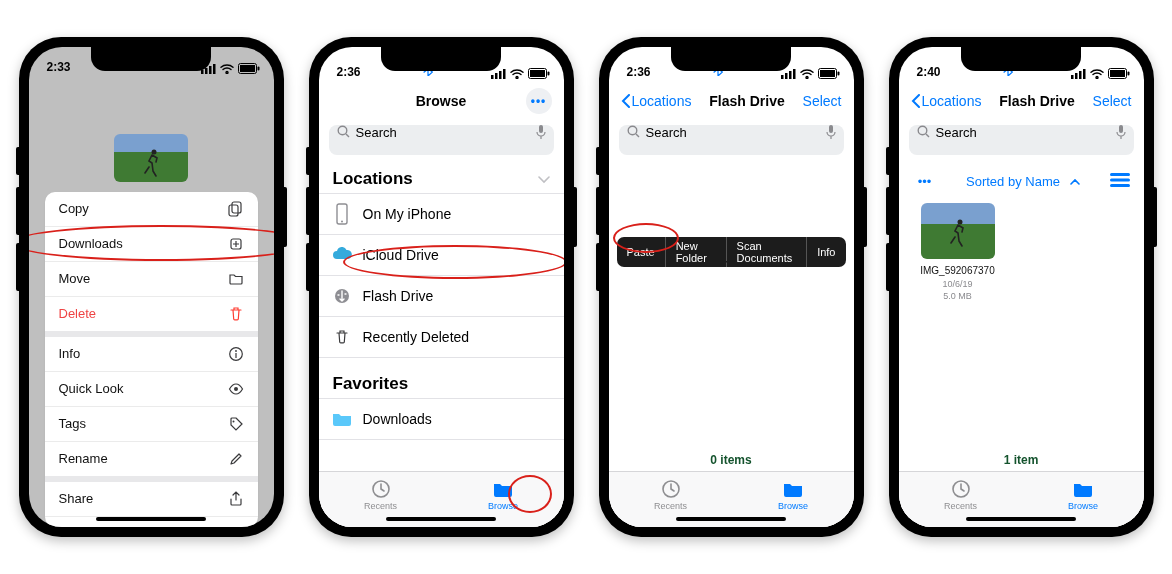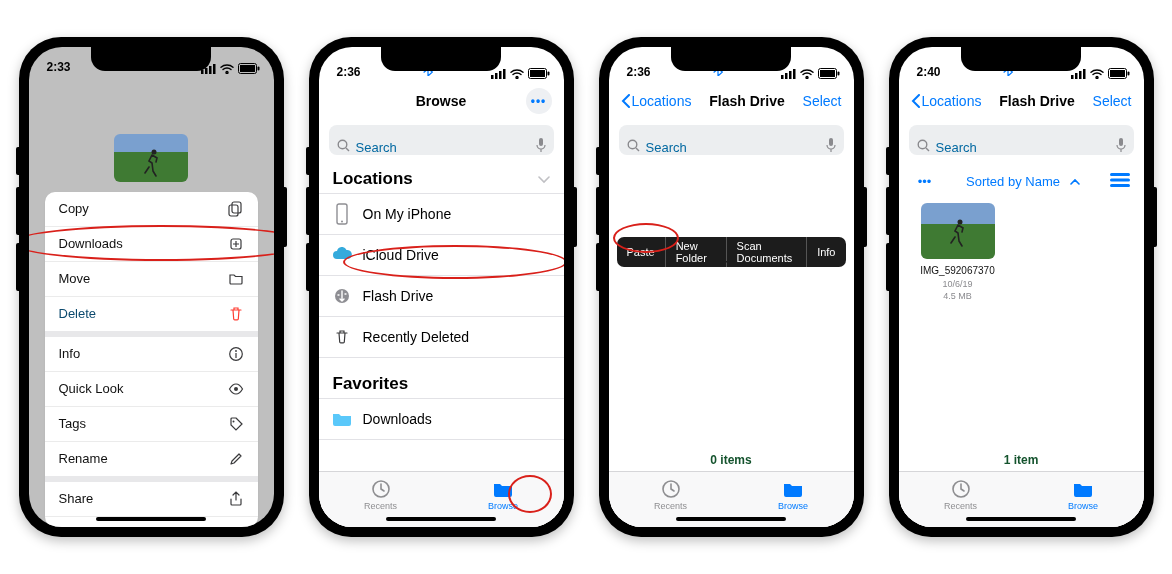--- a/index.html
+++ b/index.html
@@ -18,30 +18,30 @@
   .home-indicator { position:absolute; bottom:6px; left:50%; transform:translateX(-50%); width:110px; height:4px; background:#000; border-radius:3px; z-index:40; }
 
   
   .bg-dim { background:#bfbfbf; }
   .preview-thumb { margin:58px auto 10px auto; width:74px; height:56px; border-radius:6px; background:linear-gradient(180deg,#7aa0cf 0 38%, #3f7a33 38% 100%); position:relative; }
   .runner { position:absolute; left:40%; top:30%; width:16px; height:28px; }
   .runner svg { display:block; }
   .action-sheet { margin:0 16px; background:#fff; border-radius:10px; overflow:hidden; box-shadow:0 1px 2px rgba(0,0,0,.08); }
   .action-row { display:flex; justify-content:space-between; align-items:center; padding:9px 14px; font-size:13px; color:#111; border-bottom:1px solid rgba(0,0,0,0.08); }
   .action-row.section-end { border-bottom:6px solid #e8e8ea; }
-  .action-row.danger span.lbl { color:#0c4a6e; }
+  .action-row.danger span.lbl { color:#ef4444; }
   .action-row .ico { width:16px; height:16px; display:flex; align-items:center; justify-content:center; }
   .action-row:last-child { border-bottom:none; }
 
   
   .navbar { height:40px; display:flex; align-items:center; justify-content:space-between; padding:0 12px; font-size:14px; }
   .navbar .title { font-weight:600; flex:1; text-align:center; }
   .navbar .link { color:#007aff; font-size:14px; display:flex; align-items:center; gap:2px; }
   .navbar .dots { width:26px; height:26px; border-radius:50%; background:#eef0f3; display:flex; align-items:center; justify-content:center; color:#007aff; font-weight:700; letter-spacing:1px; font-size:12px; }
-  .searchbar { margin:4px 10px 8px 10px; height:30px; background:#eceef0; border-radius:8px; display:flex; align-items:flex-end; padding:0 8px; color:#0369a1; font-size:13px; gap:6px; }
+  .searchbar { margin:4px 10px 8px 10px; height:30px; background:#eceef0; border-radius:8px; display:flex; align-items:flex-start; padding:0 8px; color:#000000; font-size:13px; gap:6px; }
   .searchbar .mic { margin-left:auto; }
 
   .content { flex:1; overflow:hidden; position:relative; background:#fff; }
 
   
   .section-header { display:flex; justify-content:space-between; align-items:center; padding:6px 14px 4px 14px; font-size:17px; font-weight:700; }
   .loc-row { display:flex; align-items:center; gap:10px; padding:9px 14px 9px 12px; border-top:0.5px solid #e2e2e6; font-size:14px; }
   .loc-row:last-child { border-bottom:0.5px solid #e2e2e6; }
   .loc-row .rico { width:22px; height:22px; display:flex; align-items:center; justify-content:center; }
 
@@ -528,21 +528,21 @@
           <div class="thumb">
             <span class="runner" style="left:40%;top:28%">
               <svg viewBox="0 0 16 28">
                   <circle cx="10" cy="3" r="2.5" fill="#222"></circle>
                   <path d="M8 6l-3 6 3 2 1 8M8 6l5 3-1 4M5 18l-4 6M9 22l3 5" stroke="#222" stroke-width="1.6" fill="none" stroke-linecap="round"></path>
                 </svg>
             </span>
           </div>
           <div class="fname">IMG_592067370</div>
           <div class="meta"><span>10/6/19</span></div>
-          <div class="meta"><span>4.5 MB</span></div>
+          <div class="meta"><span>5.0 MB</span></div>
         </div>
       </div>
       <div class="count-line">1 item</div>
     </div>
 
     <div class="tabbar">
       <div class="tab">
         <span class="tico"><svg width="22" height="20">
               <circle cx="11" cy="10" r="8" stroke="#8e8e91" stroke-width="1.6" fill="none"></circle>
               <path d="M11 5v5l3 2" stroke="#8e8e91" stroke-width="1.6" fill="none" stroke-linecap="round"></path>

